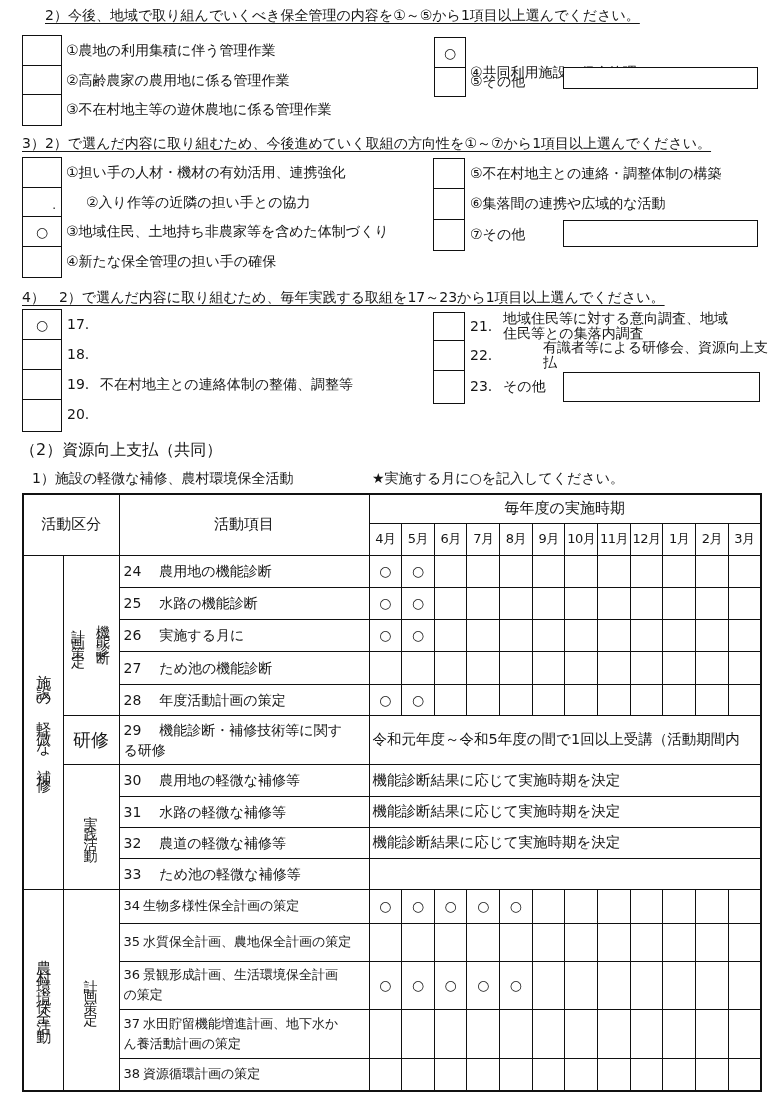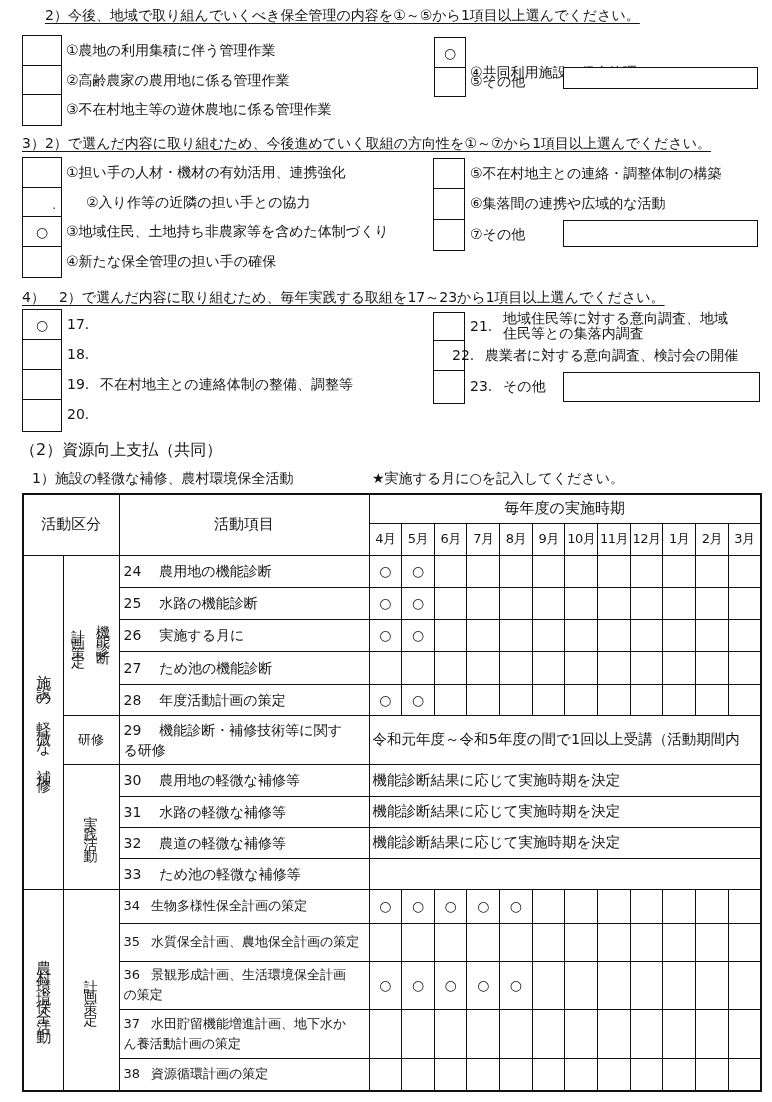--- a/index.html
+++ b/index.html
@@ -43,25 +43,25 @@
     }
     #activity-table td { border: 1.5px solid #111; padding: 0; overflow: hidden; }
     .hdr { text-align: center; vertical-align: middle; font-size: 15px; }
     .mh { font-size: 13px; text-align: center; white-space: nowrap; letter-spacing: -0.5px; }
     .cat, .sub { text-align: center; vertical-align: middle; }
     .vt { writing-mode: vertical-rl; text-orientation: upright; display: inline-block; line-height: 1; }
     .vt-cat { font-size: 15px; letter-spacing: 10px; }
     .subwrap { display: flex; flex-direction: row-reverse; justify-content: center; align-items: center; gap: 11px; }
     .vt-sub { font-size: 14px; letter-spacing: 11px; }
     .pair .vt-sub { letter-spacing: 8.5px; }
-    .ht-sub { font-size: 13px; white-space: nowrap; }
+    .ht-sub { font-size: 18px; white-space: nowrap; }
     .item { white-space: pre; vertical-align: middle; padding-left: 4px !important; line-height: 20px; }
     .item .num { margin-right: 18px; }
     .item.small { font-size: 13px; }
-    .item.small .num { margin-right: 11px; text-align: right; }
+    .item.small .num { margin-right: 3px; text-align: right; }
     .mc { text-align: center; vertical-align: middle; font-size: 14px; }
     .note { white-space: nowrap; vertical-align: middle; padding-left: 3px !important; font-size: 14.5px; }
   </style>
 </head>
 <body>
 
 <div class="qtitle" style="top:6px;margin-left:23px;">2）今後、地域で取り組んでいくべき保全管理の内容を①～⑤から1項目以上選んでください。</div>
 
 <div class="stack" style="left:22px;top:35px;width:40px;">
   <div class="box" style="height:30px;"></div>
@@ -128,23 +128,23 @@
 <div class="stack" style="left:433px;top:312px;width:32px;">
   <div class="box" style="height:28px;"></div>
   <div class="box" style="height:30px;"></div>
   <div class="box" style="height:32px;"></div>
 </div>
 <div class="q4opt" style="left:470px;top:312px;height:28px;">
   <span class="num">21.</span>
   <span class="txt">地域住民等に対する意向調査、地域
 住民等との集落内調査</span>
 </div>
-<div class="q4opt" style="left:452px;top:340px;height:30px;">
+<div class="q4opt" style="left:470px;top:340px;height:30px;gap:40px;">
   <span class="num">22.</span>
-  <span class="txt">農業者に対する意向調査、検討会の開催</span>
+  <span class="txt">有識者等による研修会、資源向上支払</span>
 </div>
 <div class="q4opt" style="left:470px;top:370px;height:32px;">
   <span class="num">23.</span>
   <span class="txt">その他</span>
 </div>
 <div class="other" style="left:563px;top:372px;width:197px;height:30px;"></div>
 
 <div class="sec-heading">（2）資源向上支払（共同）</div>
 <div class="sub-heading">1）施設の軽微な補修、農村環境保全活動</div>
 <div class="instruction">★実施する月に○を記入してください。</div>

